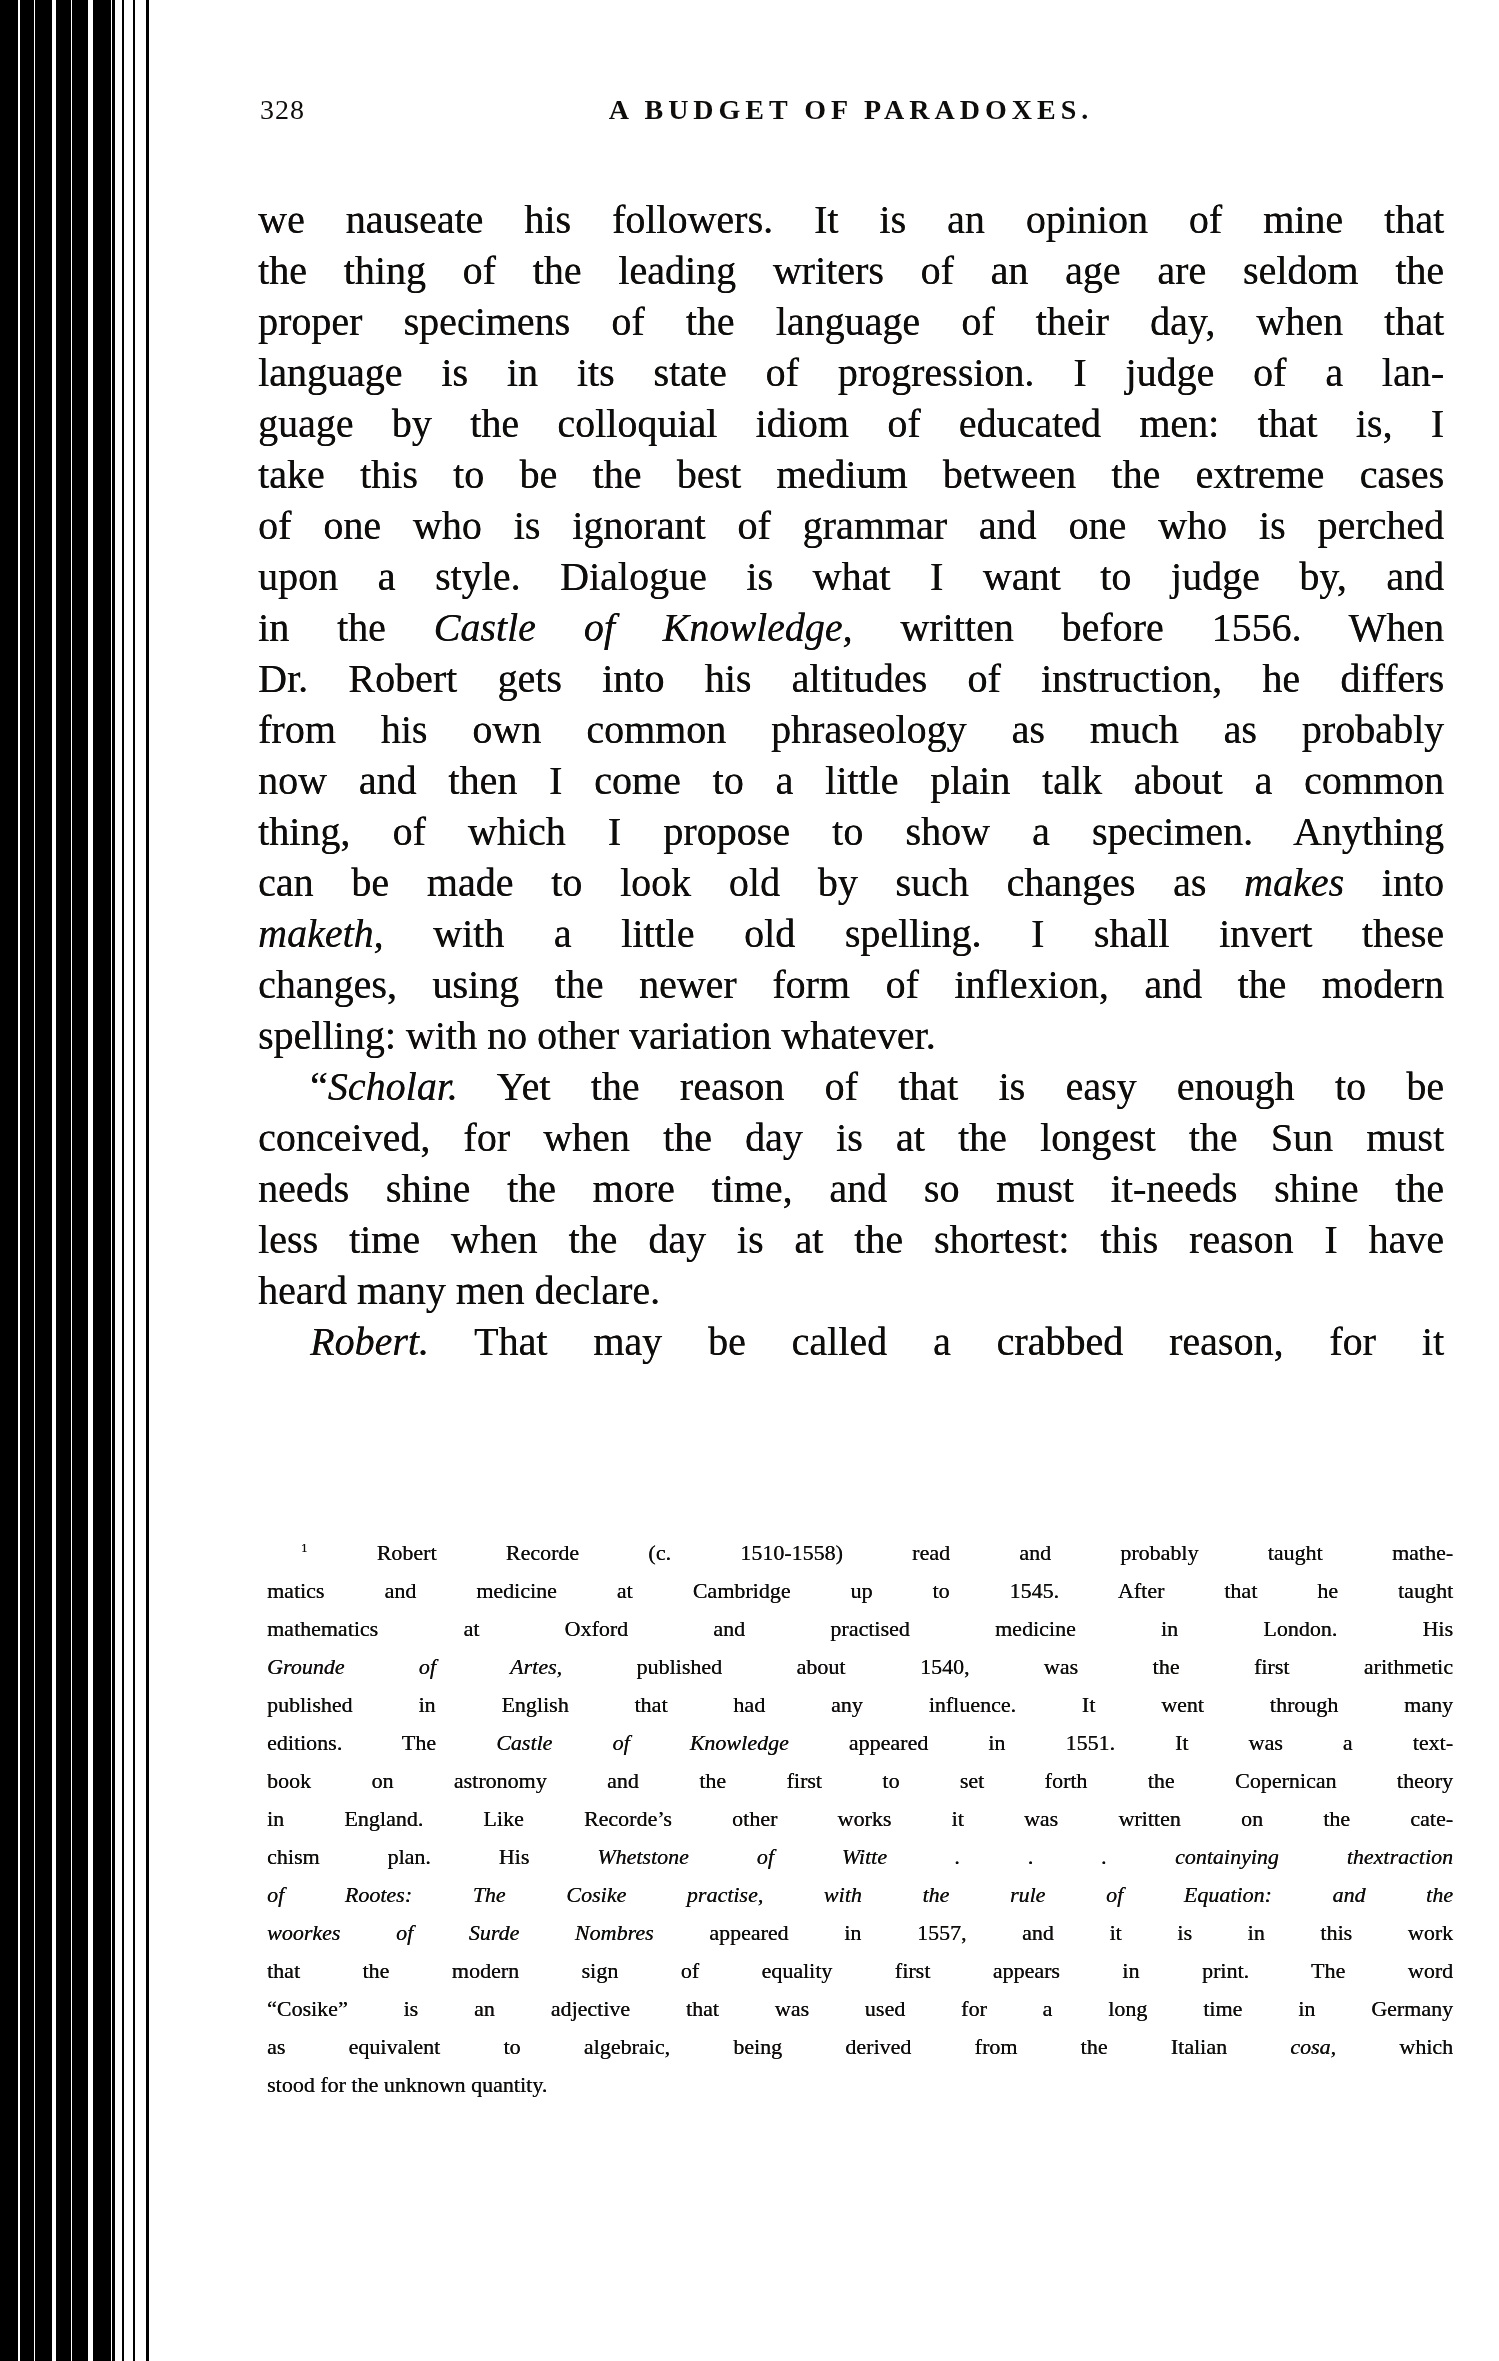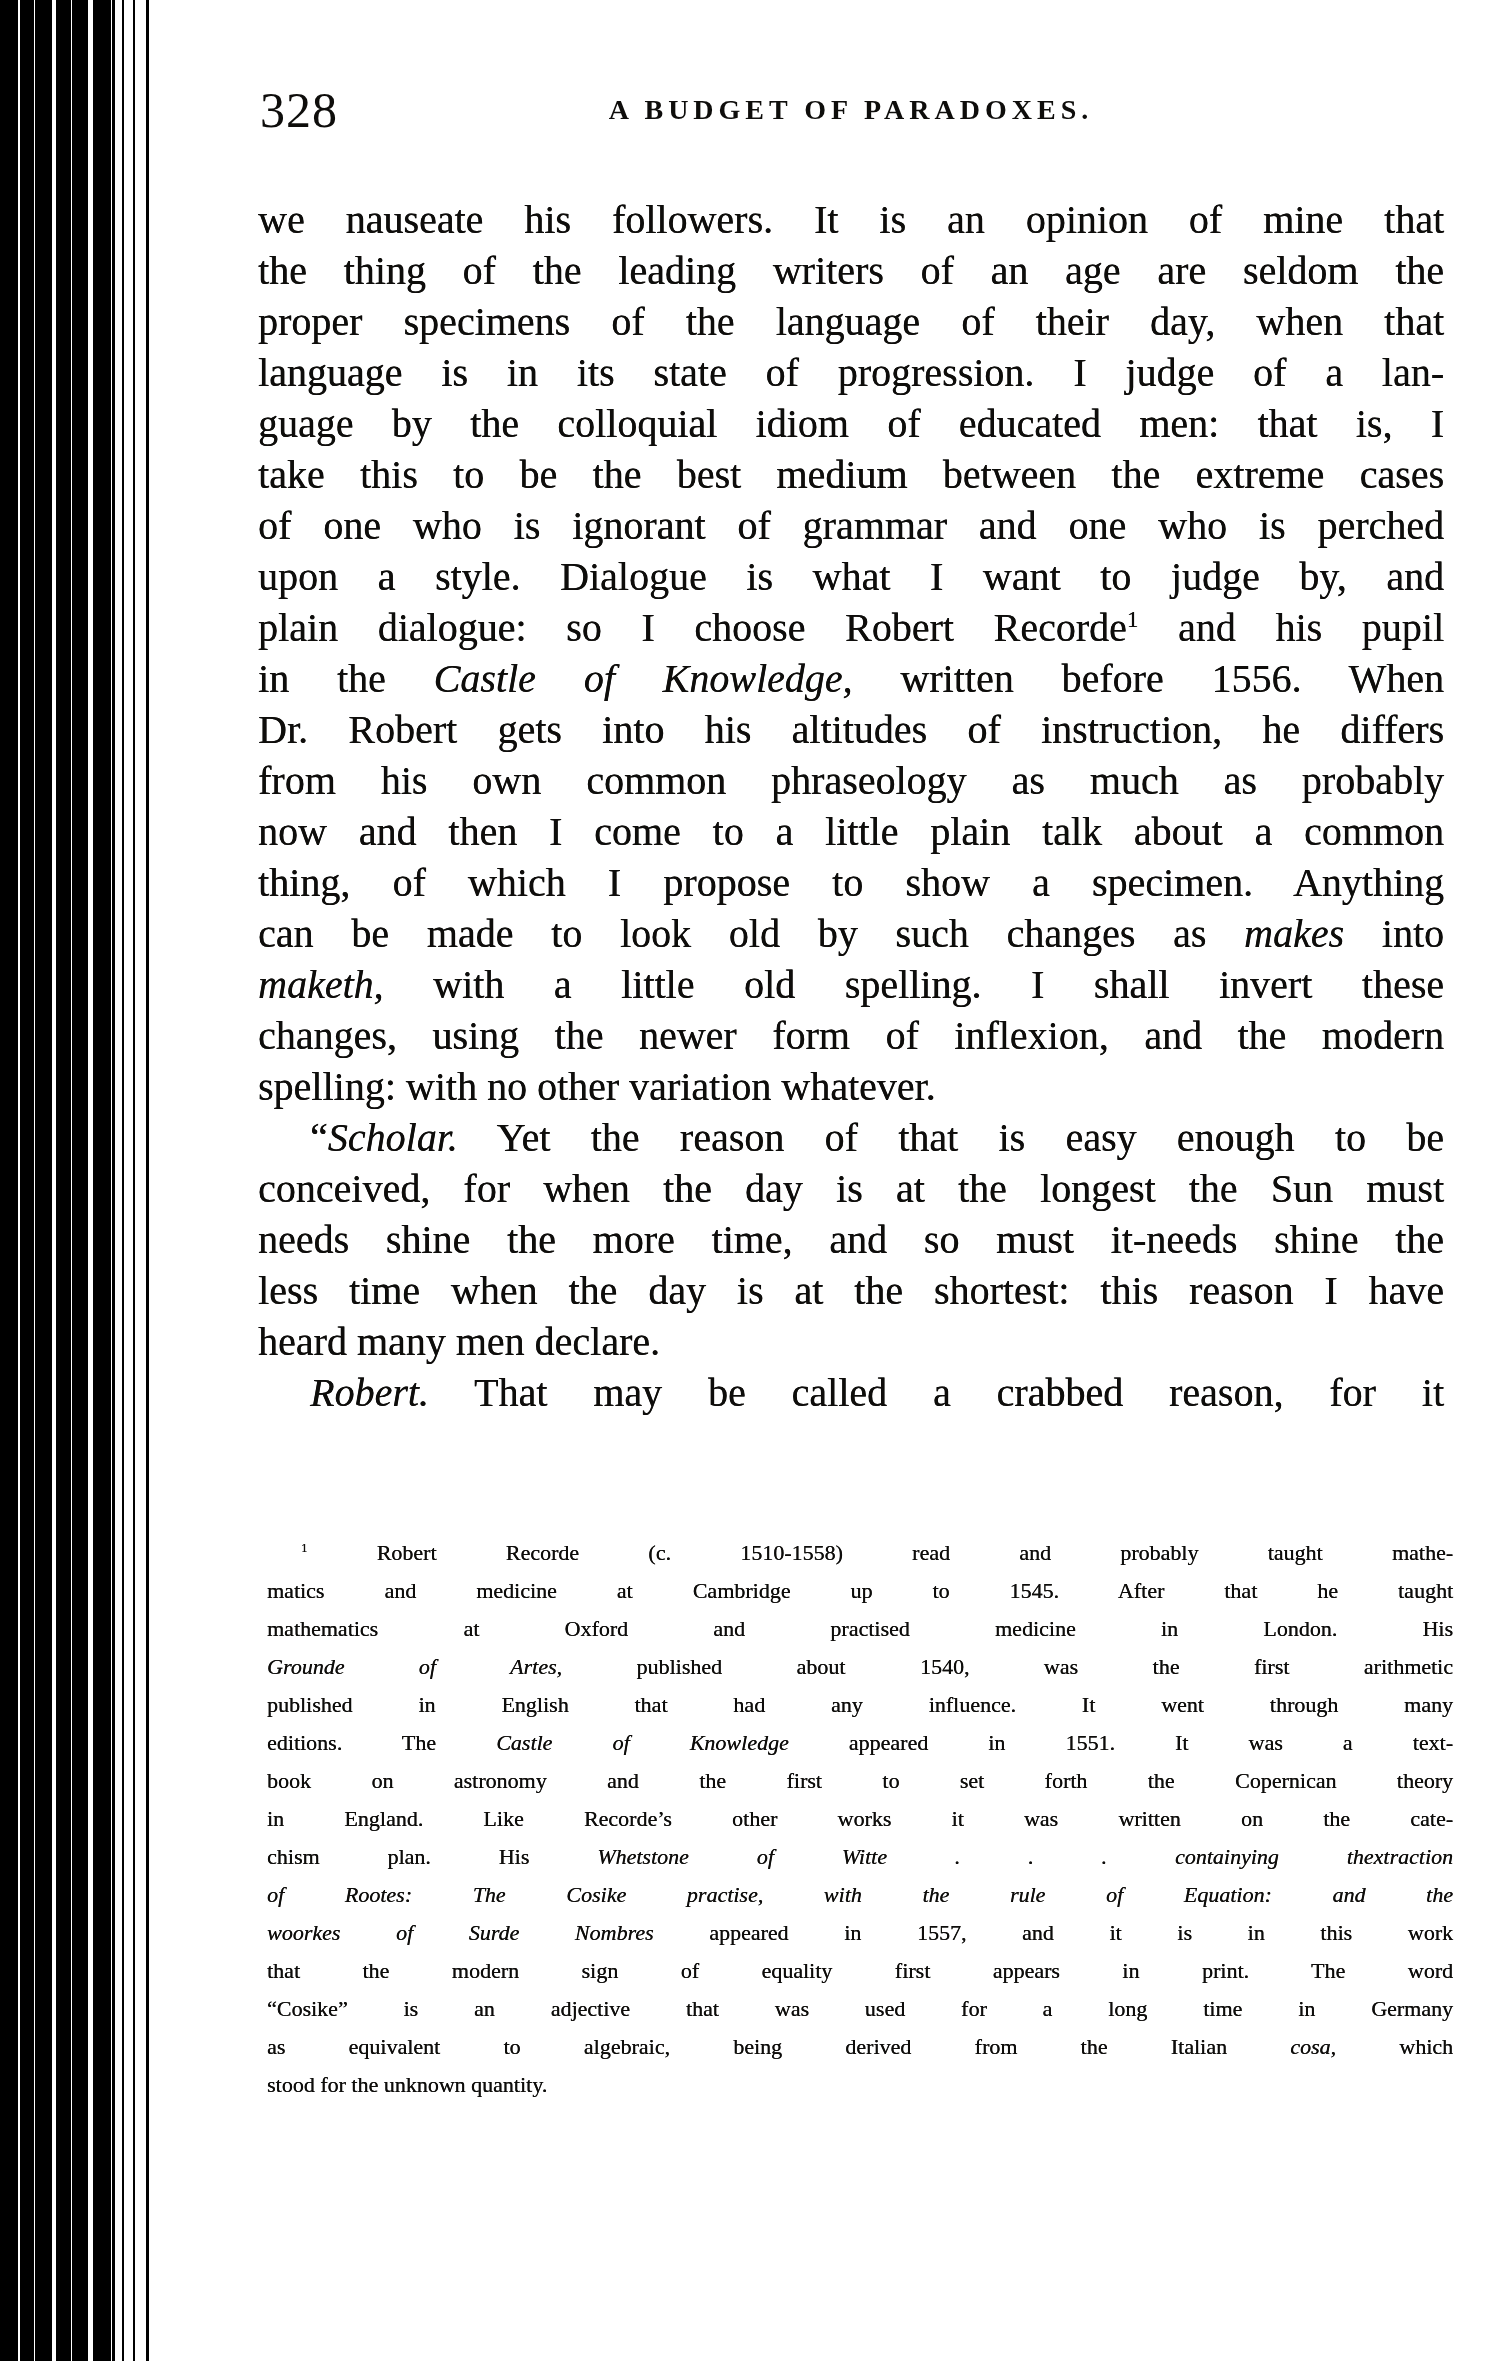--- a/index.html
+++ b/index.html
@@ -26,21 +26,21 @@
     position:absolute;left:112px;top:0;bottom:0;width:38px;
     background:repeating-linear-gradient(90deg,
       #000 0 3px, #fff 3px 10px,
       #000 10px 12px, #fff 12px 21px,
       #000 21px 23px, #fff 23px 34px);
   }
   .content{position:absolute;left:258px;top:0;width:1186px;}
   .header{position:absolute;top:84px;left:0;width:100%;height:46px;}
   .pagenum{
     position:absolute;left:2px;bottom:0;
-    font-size:50px;line-height:40px;letter-spacing:1px;
+    font-size:28px;line-height:40px;letter-spacing:1px;
   }
   .runtitle{
     position:absolute;left:50%;transform:translateX(-50%);bottom:4px;
     font-size:28px;line-height:32px;font-weight:bold;letter-spacing:5px;
     white-space:nowrap;
   }
   .bodytext{
     position:absolute;top:194px;left:0;width:100%;
     font-size:40px;line-height:51px;
     text-shadow:0.3px 0 0 currentColor;
@@ -72,21 +72,20 @@
     </div>
     <div class="bodytext">
         <div class="tline jl"><span>we nauseate his followers.  It is an opinion of mine that</span></div>
         <div class="tline jl"><span>the thing of the leading writers of an age are seldom the</span></div>
         <div class="tline jl"><span>proper specimens of the language of their day, when that</span></div>
         <div class="tline jl"><span>language is in its state of progression.  I judge of a lan-</span></div>
         <div class="tline jl"><span>guage by the colloquial idiom of educated men: that is, I</span></div>
         <div class="tline jl"><span>take this to be the best medium between the extreme cases</span></div>
         <div class="tline jl"><span>of one who is ignorant of grammar and one who is perched</span></div>
         <div class="tline jl"><span>upon a style.  Dialogue is what I want to judge by, and</span></div>
-        <div class="tline jl"><span>plain dialogue: so I choose Robert Recorde</span><sup>1</sup><span> and his pupil</span></div>
         <div class="tline jl"><span>in the </span><span class="it">Castle of Knowledge,</span><span> written before 1556.  When</span></div>
         <div class="tline jl"><span>Dr. Robert gets into his altitudes of instruction, he differs</span></div>
         <div class="tline jl"><span>from his own common phraseology as much as probably</span></div>
         <div class="tline jl"><span>now and then I come to a little plain talk about a common</span></div>
         <div class="tline jl"><span>thing, of which I propose to show a specimen.  Anything</span></div>
         <div class="tline jl"><span>can be made to look old by such changes as </span><span class="it">makes</span><span> into</span></div>
         <div class="tline jl"><span class="it">maketh,</span><span> with a little old spelling.  I shall invert these</span></div>
         <div class="tline jl"><span>changes, using the newer form of inflexion, and the modern</span></div>
         <div class="tline"><span>spelling: with no other variation whatever.</span></div>
         <div class="tline jl ind"><span>“</span><span class="it">Scholar.</span><span>  Yet the reason of that is easy enough to be</span></div>

